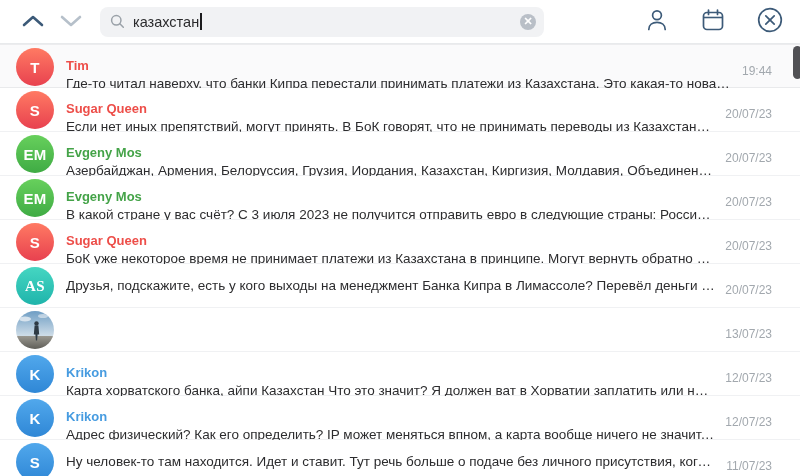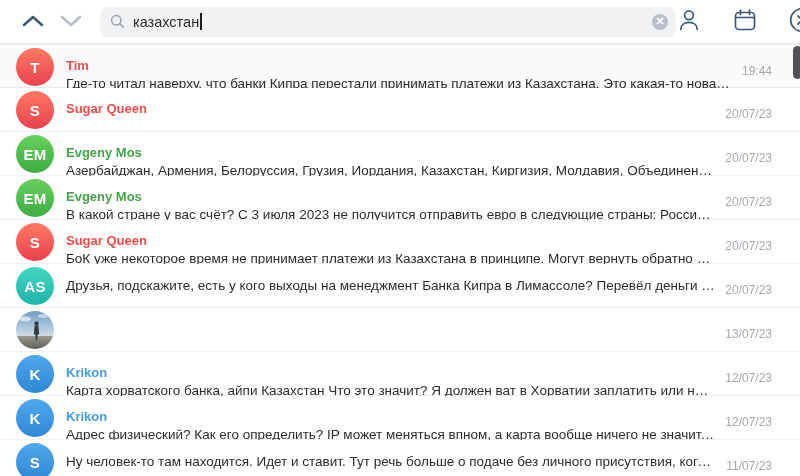--- a/index.html
+++ b/index.html
@@ -4,21 +4,21 @@
 <style>
   * { margin:0; padding:0; box-sizing:border-box; }
   html,body { width:800px; height:476px; overflow:hidden; background:#fff;
     font-family:"Liberation Sans", sans-serif; }
   .app { position:relative; width:800px; height:476px; }
 
   
   .header { display:flex; align-items:center; height:44px; padding:0 14px 0 14px;
     border-bottom:1px solid #e8eaec; background:#fff; }
   .nav-btn { background:none; border:none; padding:0 6px; cursor:pointer; display:flex; align-items:center; }
-  .search-field { flex:0 0 auto; width:576px; height:30px; margin-left:10px; background:#f1f2f4;
+  .search-field { flex:0 0 auto; width:444px; height:30px; margin-left:10px; background:#f1f2f4;
     border-radius:8px; display:flex; align-items:center; padding:0 8px 0 10px; }
   .search-field .query { font-size:14.5px; color:#2b2b2d; margin-left:8px; }
   .caret { width:1.5px; height:17px; background:#1c1c1e; margin-left:1px; }
   .clear-btn { margin-left:auto; width:16px; height:16px; border:none; border-radius:50%;
     background:#b9bfc7; color:#fff; font-size:11px; line-height:15px; text-align:center;
     cursor:pointer; padding:0; font-weight:bold; }
   .header-actions { display:flex; align-items:center; margin-left:auto; gap:30px; padding-right:2px; }
   .icon-btn { background:none; border:none; padding:0; cursor:pointer; display:flex; align-items:center; }
 
   
@@ -112,20 +112,21 @@
       <div class="name" style="color: rgb(237, 78, 73);">Tim</div>
       <div class="text">Где-то читал наверху, что банки Кипра перестали принимать платежи из Казахстана. Это какая-то новая...</div>
     </div>
     <div class="date">19:44</div>
   </div>
 
   <div class="row">
     <div class="avatar" style="background: linear-gradient(rgb(255, 122, 99), rgb(232, 65, 79));">S</div>
     <div class="col">
       <div class="name" style="color: rgb(237, 78, 73);">Sugar Queen</div>
+      <div class="text">Если нет иных препятствий, могут принять.   В БоК говорят, что не принимать переводы из Казахстана...</div>
     </div>
     <div class="date">20/07/23</div>
   </div>
 
   <div class="row">
     <div class="avatar" style="background: linear-gradient(rgb(103, 208, 92), rgb(63, 171, 68));">EM</div>
     <div class="col">
       <div class="name" style="color: rgb(68, 163, 72);">Evgeny Mos</div>
       <div class="text">Азербайджан, Армения, Белоруссия, Грузия, Иордания, Казахстан, Киргизия, Молдавия, Объединенн...</div>
     </div>
@@ -144,21 +145,21 @@
   <div class="row">
     <div class="avatar" style="background: linear-gradient(rgb(255, 122, 99), rgb(232, 65, 79));">S</div>
     <div class="col">
       <div class="name" style="color: rgb(237, 78, 73);">Sugar Queen</div>
       <div class="text">БоК уже некоторое время не принимает платежи из Казахстана в принципе. Могут вернуть обратно d...</div>
     </div>
     <div class="date">20/07/23</div>
   </div>
 
   <div class="row">
-    <div class="avatar" style="background: linear-gradient(rgb(69, 214, 194), rgb(31, 180, 171));">AS</div>
+    <div class="avatar" style="background: linear-gradient(rgb(69, 214, 194), rgb(31, 180, 171)); font-family: Liberation Serif, serif;">AS</div>
     <div class="col">
       <div class="text">Друзья, подскажите, есть у кого выходы на менеджмент Банка Кипра в Лимассоле? Перевёл деньги з...</div>
     </div>
     <div class="date">20/07/23</div>
   </div>
 
   <div class="row">
     <div class="avatar">
   <svg viewBox="0 0 38 38">
     <defs>

